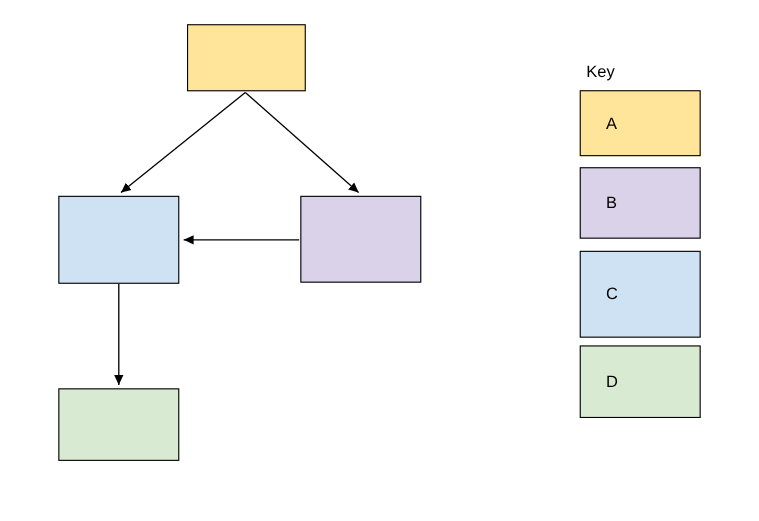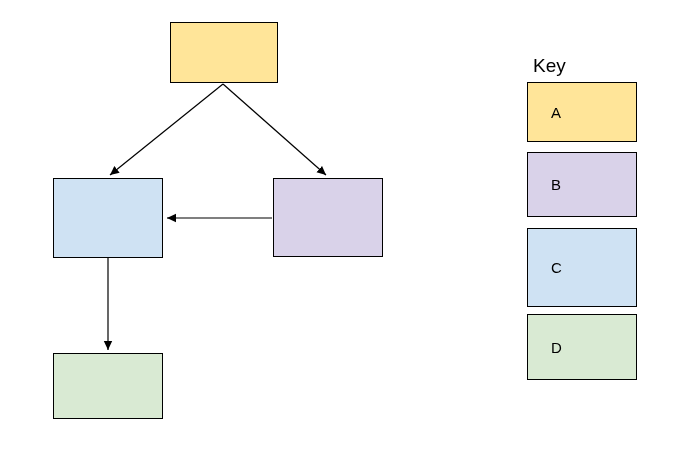--- a/index.html
+++ b/index.html
@@ -23,21 +23,21 @@
     box-sizing: border-box;
   }
   .node-a { left: 170px; top: 22px;  width: 108px; height: 61px; }
   .node-c { left: 53px;  top: 178px; width: 110px; height: 80px; }
   .node-b { left: 273px; top: 178px; width: 110px; height: 79px; }
   .node-d { left: 53px;  top: 353px; width: 110px; height: 66px; }
 
   .key-title {
     position: absolute;
     left: 533px; top: 56px;
-    font-size: 19px;
+    font-size: 15px;
     line-height: 20px;
     color: #000000;
   }
   .key-item {
     position: absolute;
     left: 527px;
     width: 110px;
     border: 1px solid #000000;
     box-sizing: border-box;
     display: flex;

